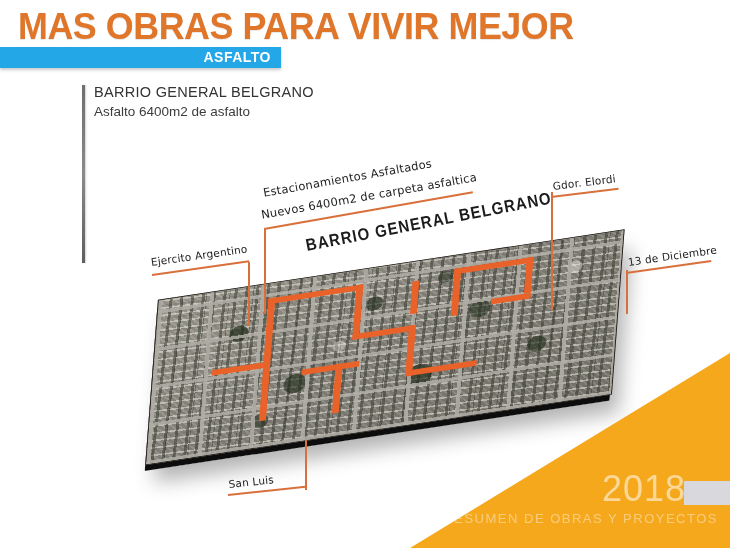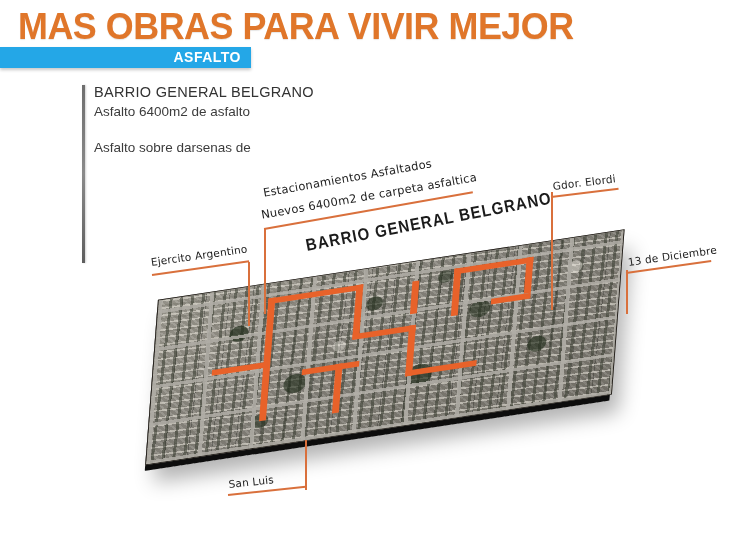--- a/index.html
+++ b/index.html
@@ -17,21 +17,21 @@
     font-weight:bold;
     font-size:37px;
     letter-spacing:-0.5px;
     color:#e0762a;
     white-space:nowrap;
     transform:scaleX(0.97);
     transform-origin:left top;
     text-shadow:0 1px 1px rgba(0,0,0,0.10);
   }
   #asfalto-bar{
-    position:absolute;left:0;top:47px;width:251px;height:21px;
+    position:absolute;left:0;top:47px;width:281px;height:21px;
     background:linear-gradient(180deg,#27a9e8 0%, #1fa2e6 55%, #1b9ad f 100%);
     background-color:#24a7e7;
     box-shadow:0 2px 3px rgba(0,0,0,0.22);
   }
   #asfalto-label{
     position:absolute;right:10px;top:2px;
     color:#ffffff;font-weight:bold;font-size:14px;
     letter-spacing:0.5px;
     font-family:"Liberation Sans", sans-serif;
   }
@@ -172,21 +172,20 @@
 
   <div id="asfalto-bar">
     <span id="asfalto-label">ASFALTO</span>
   </div>
 
   <div id="vrule"></div>
   <div id="textblock">
     <div class="lead">BARRIO GENERAL BELGRANO</div>
     <div>Asfalto  6400m2 de asfalto</div>
     <div class="gap"></div>
-    <div>Asfalto sobre darsenas de</div>
   </div>
 
   <div id="mapwrap">
     <div id="map-slab">
       <div id="map-edge"></div>
       <div id="map-face">
         <div class="sat"></div>
         <div class="veg"></div>
         <div class="grid"></div>
 
@@ -236,14 +235,20 @@
   </div>
   <div class="lead-line lead-h" style="left:626px;top:272px;width:86px;transform:rotate(-8deg);transform-origin:left center;"></div>
   <div class="lead-line lead-v" style="left:626px;top:270px;height:44px;"></div>
 
   <div class="callout" style="left:228px;top:478px;transform:rotate(-6deg);transform-origin:left top;">
     <span class="txt">San Luis</span>
   </div>
   <div class="lead-line lead-h" style="left:228px;top:494px;width:78px;transform:rotate(-6deg);transform-origin:left center;"></div>
   <div class="lead-line lead-v" style="left:305px;top:440px;height:50px;"></div>
 
+  <div id="corner">
+    <div class="tri"></div>
+    <div id="year">2018</div>
+    <div id="footer-sub">RESUMEN DE OBRAS Y PROYECTOS</div>
+    <div id="gray-chip"></div>
+  </div>
 
 </div>
 
 </body></html>

